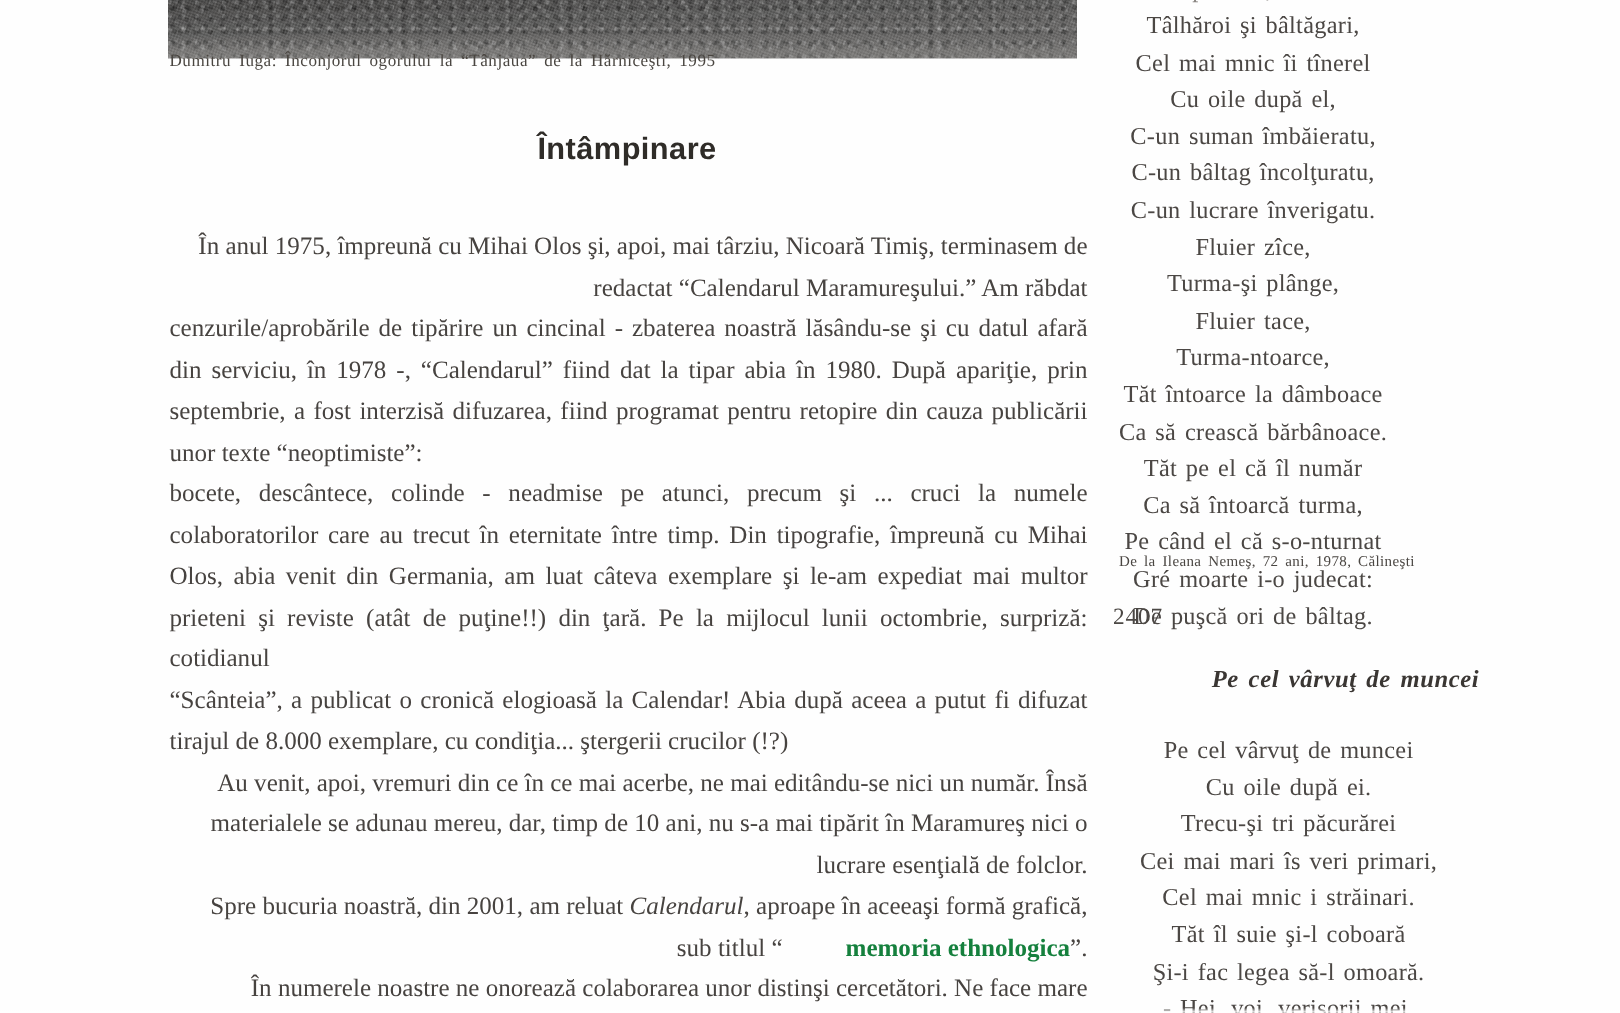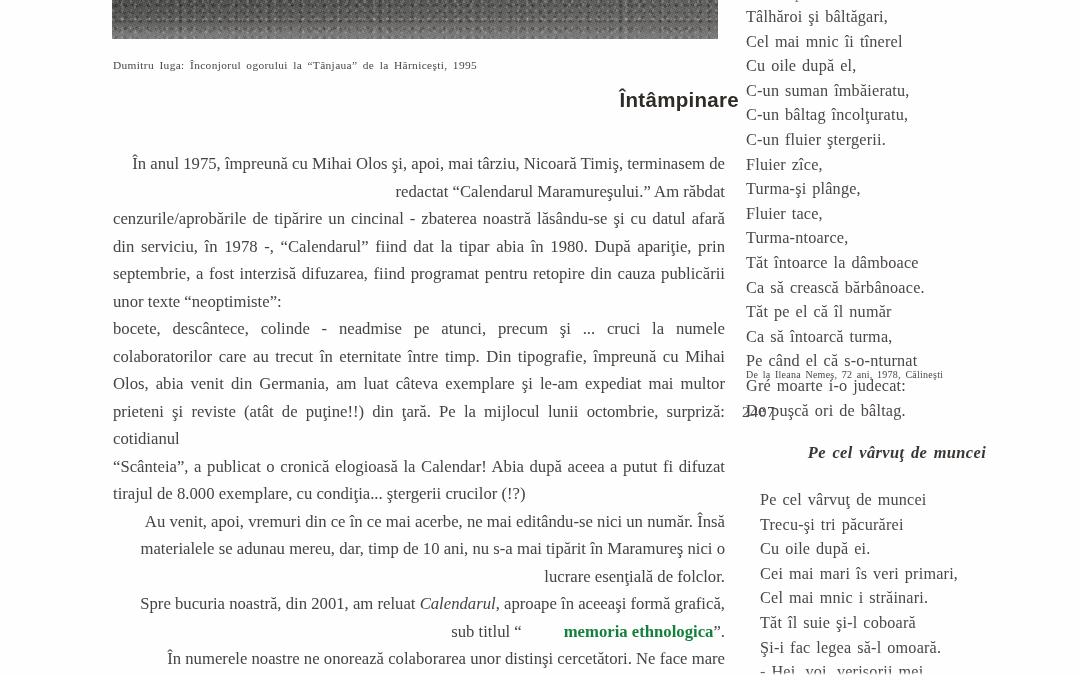--- a/index.html
+++ b/index.html
@@ -65,35 +65,35 @@
   .photo-lighter {
     position: absolute;
     left: 0; right: 0; bottom: 0;
     height: 16px;
     background: linear-gradient(180deg, rgba(255,255,255,0) 0%, rgba(190,188,184,0.28) 100%);
   }
 
   .photo-caption {
     position: absolute;
     left: 1px;
-    top: 59px;
+    top: 35px;
     font-family: "Liberation Serif", serif;
     font-size: 11.4px;
     letter-spacing: 0.35px;
     word-spacing: 2.2px;
     color: #4a4641;
     white-space: nowrap;
   }
 
   .article-title {
     position: absolute;
-    left: 15px;
+    left: 0;
     top: 88px;
     width: 612px;
-    text-align: right;
+    text-align: center;
     font-family: "Liberation Sans", sans-serif;
     font-weight: bold;
     font-size: 20.5px;
     letter-spacing: 0.3px;
     color: #2f2c28;
   }
 
   .body-text {
     position: absolute;
     left: 1px;
@@ -173,21 +173,21 @@
     font-weight: bold;
     letter-spacing: 0.4px;
     word-spacing: 2px;
     color: #3a3633;
   }
   .verse-block-2 {
     position: absolute;
     top: 488px;
     left: 18px;
   }
-  .verse-line { display: block; }
+  .verse-line { display: block; text-align: center; }
   .scan-fade-bottom {
     position: absolute;
     left: 0; right: 0; bottom: 0;
     height: 3px;
     background: linear-gradient(180deg, rgba(255,255,255,0) 0%, #ffffff 100%);
     pointer-events: none;
   }
 </style>
 </head>
 <body>
@@ -221,21 +221,21 @@
   <div class="right-col">
 
     <div class="verse clipped-top">îs veri primari,</div>
 
     <div class="verse verse-block-1">
         <span class="verse-line">Tâlhăroi şi bâltăgari,</span>
         <span class="verse-line">Cel mai mnic îi tînerel</span>
         <span class="verse-line">Cu oile după el,</span>
         <span class="verse-line">C-un suman îmbăieratu,</span>
         <span class="verse-line">C-un bâltag încolţuratu,</span>
-        <span class="verse-line">C-un fluier ştergerii.</span>
+        <span class="verse-line">C-un lucrare înverigatu.</span>
         <span class="verse-line">Fluier zîce,</span>
         <span class="verse-line">Turma-şi plânge,</span>
         <span class="verse-line">Fluier tace,</span>
         <span class="verse-line">Turma-ntoarce,</span>
         <span class="verse-line">Tăt întoarce la dâmboace</span>
         <span class="verse-line">Ca să crească bărbânoace.</span>
         <span class="verse-line">Tăt pe el că îl număr</span>
         <span class="verse-line">Ca să întoarcă turma,</span>
         <span class="verse-line">Pe când el că s-o-nturnat</span>
         <span class="verse-line">Gré moarte i-o judecat:</span>
@@ -243,22 +243,22 @@
       </div>
 
     <div class="attribution">De la Ileana Nemeş, 72 ani, 1978, Călineşti</div>
 
     <div class="poem-number">2407</div>
 
     <div class="poem-title">Pe cel vârvuţ de muncei</div>
 
     <div class="verse verse-block-2">
         <span class="verse-line">Pe cel vârvuţ de muncei</span>
+        <span class="verse-line">Cu oile după ei.</span>
         <span class="verse-line">Trecu-şi tri păcurărei</span>
-        <span class="verse-line">Cu oile după ei.</span>
         <span class="verse-line">Cei mai mari îs veri primari,</span>
         <span class="verse-line">Cel mai mnic i străinari.</span>
         <span class="verse-line">Tăt îl suie şi-l coboară</span>
         <span class="verse-line">Şi-i fac legea să-l omoară.</span>
         <span class="verse-line">- Hei, voi, verişorii mei,</span>
       </div>
   </div>
 
   <div class="scan-fade-bottom"></div>
 </div>

